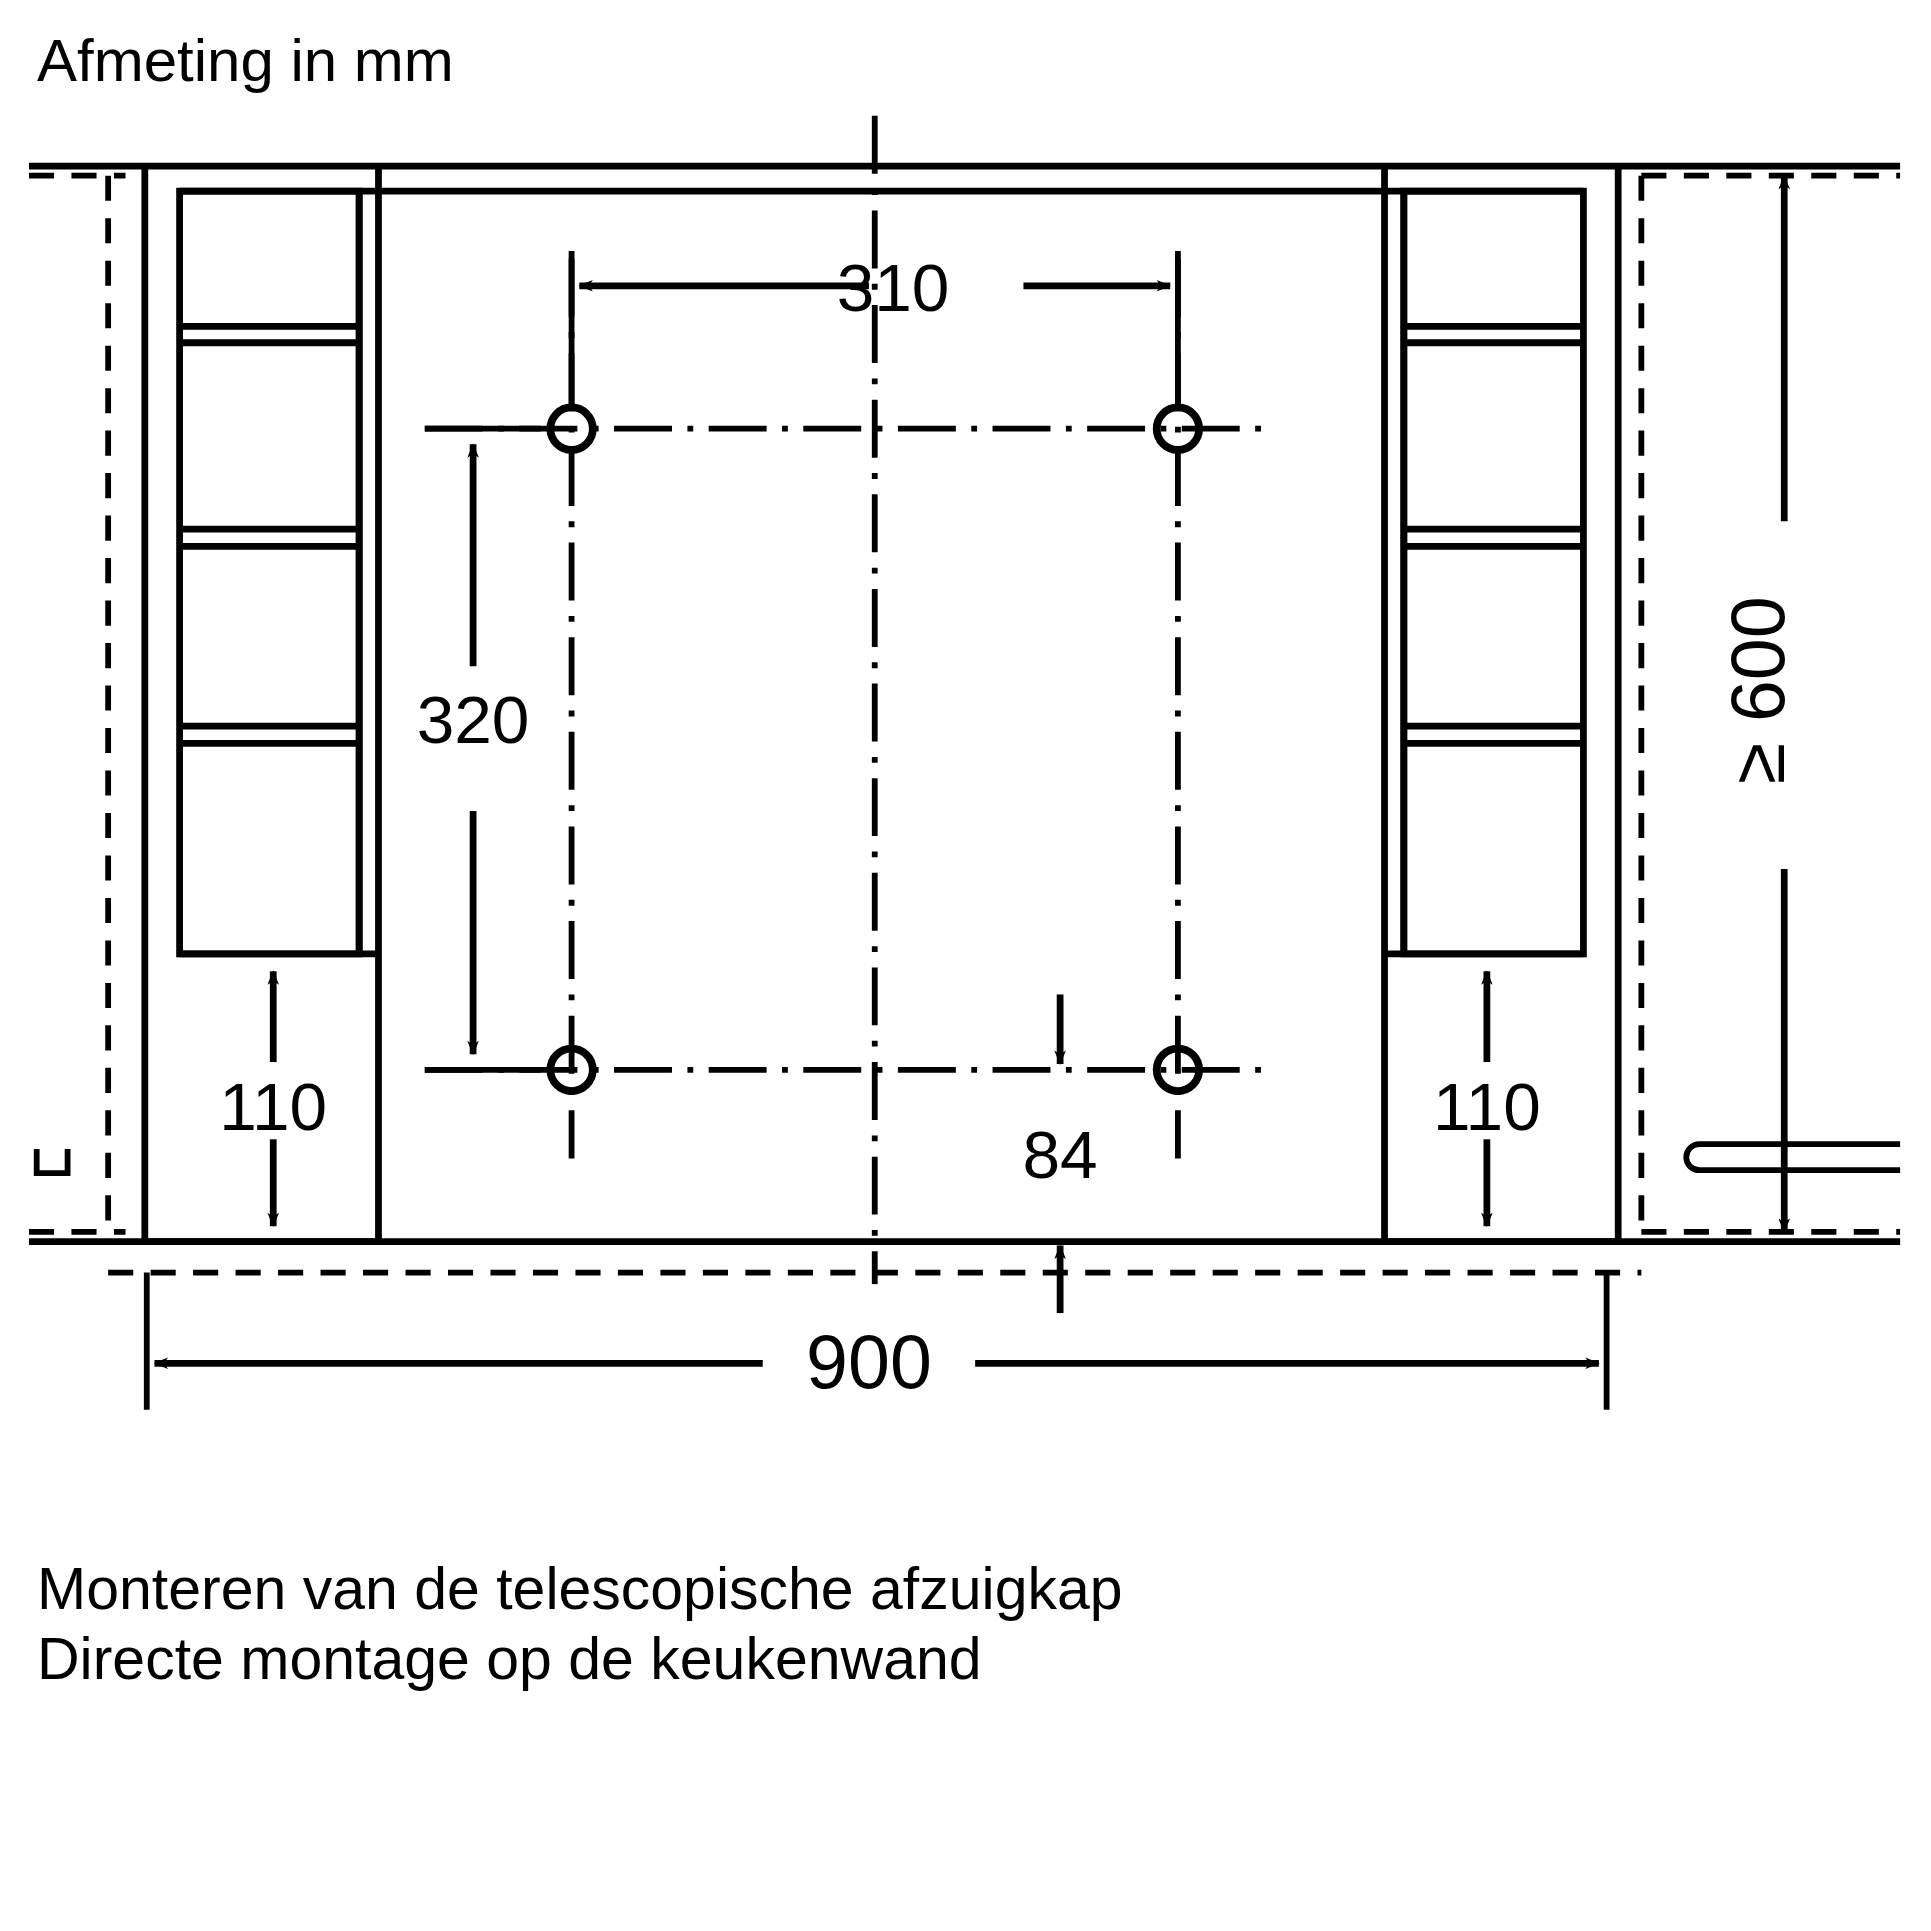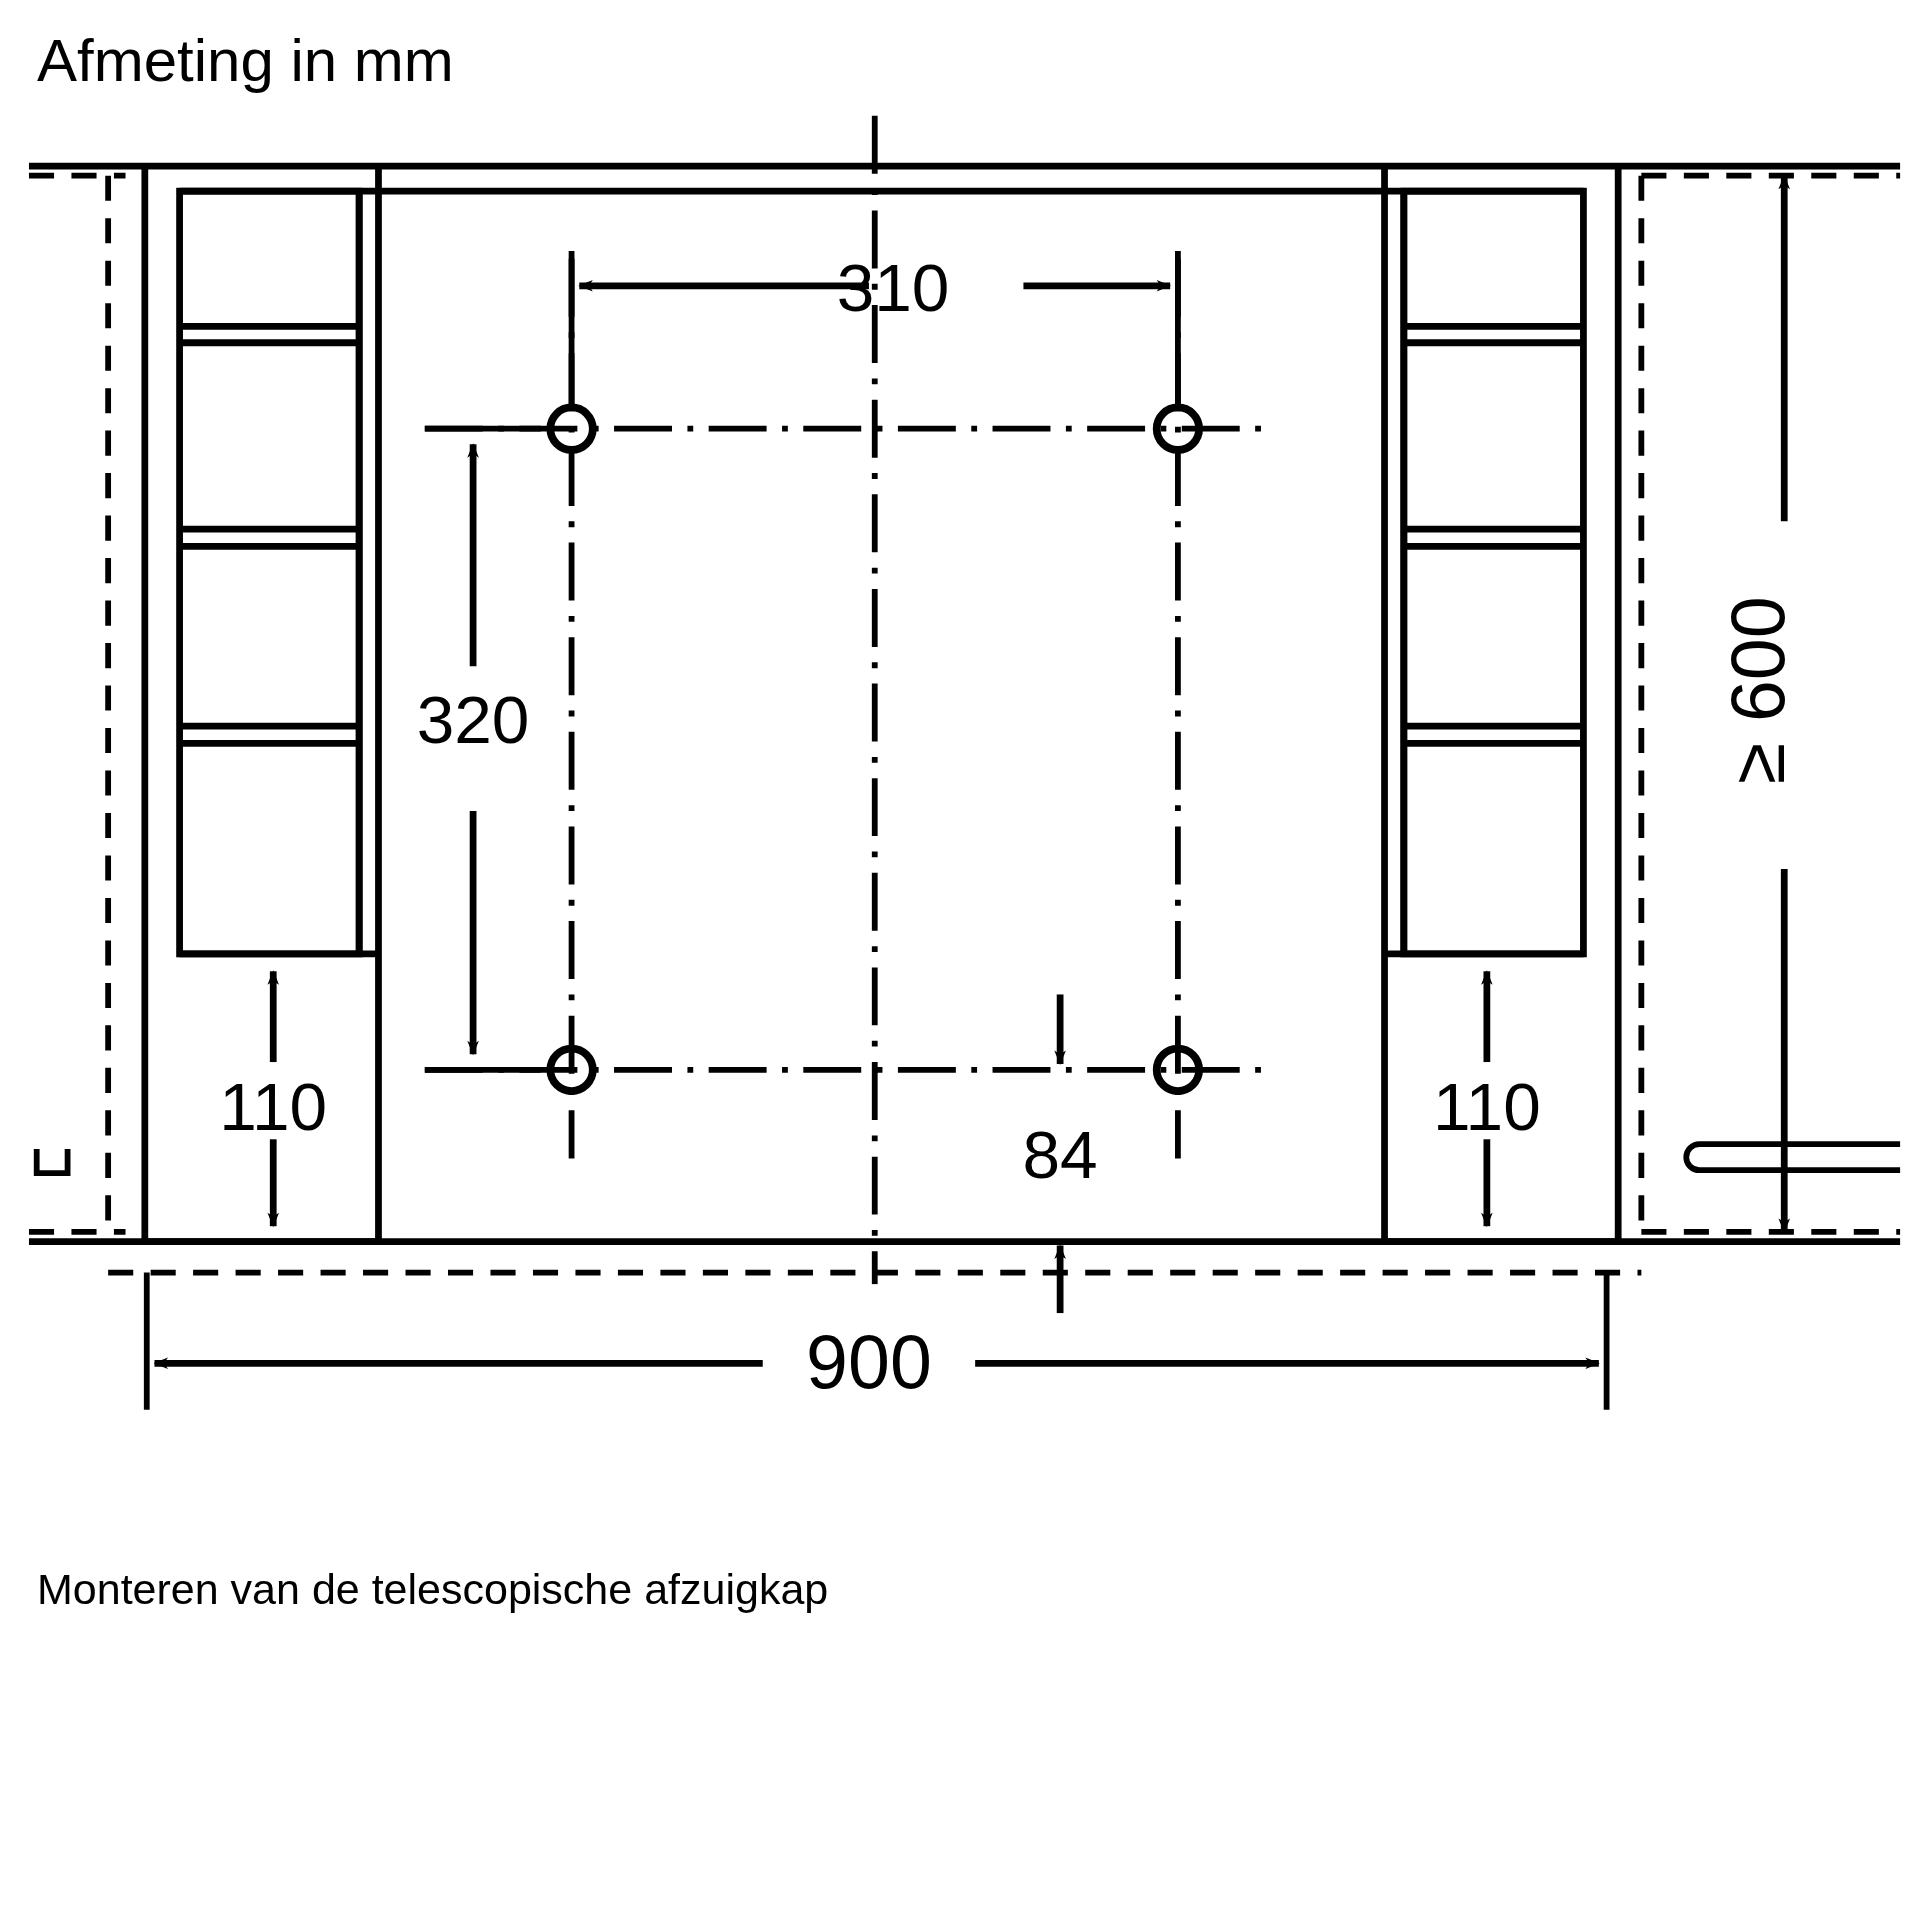--- a/index.html
+++ b/index.html
@@ -36,21 +36,21 @@
     width: 1931px;
     height: 1931px;
   }
   #captions {
     position: absolute;
     left: 37px;
     top: 1554px;
     width: 1834px;
   }
   .caption-line {
-    font-size: 43px;
+    font-size: 59px;
     line-height: 70px;
     white-space: nowrap;
   }
   svg text {
     font-family: "Liberation Sans", sans-serif;
     fill: #000000;
   }
 </style>
 </head>
 <body>
@@ -175,16 +175,17 @@
       <line x1="152" y1="1318" x2="152" y2="1460" stroke-width="6"></line>
       <line x1="1664" y1="1318" x2="1664" y2="1460" stroke-width="6"></line>
       <line x1="160" y1="1412" x2="790" y2="1412" marker-start="url(#arrowStart)"></line>
       <line x1="1656" y1="1412" x2="1010" y2="1412" marker-start="url(#arrowStart)"></line>
     </g>
     <text x="900" y="1438" font-size="78" text-anchor="middle">900</text>
   </svg>
 
   <div id="captions">
     <div class="caption-line">Monteren van de telescopische afzuigkap</div>
+    <div class="caption-line">Directe montage op de keukenwand</div>
   </div>
 
 </div>
 
 
 </body></html>

